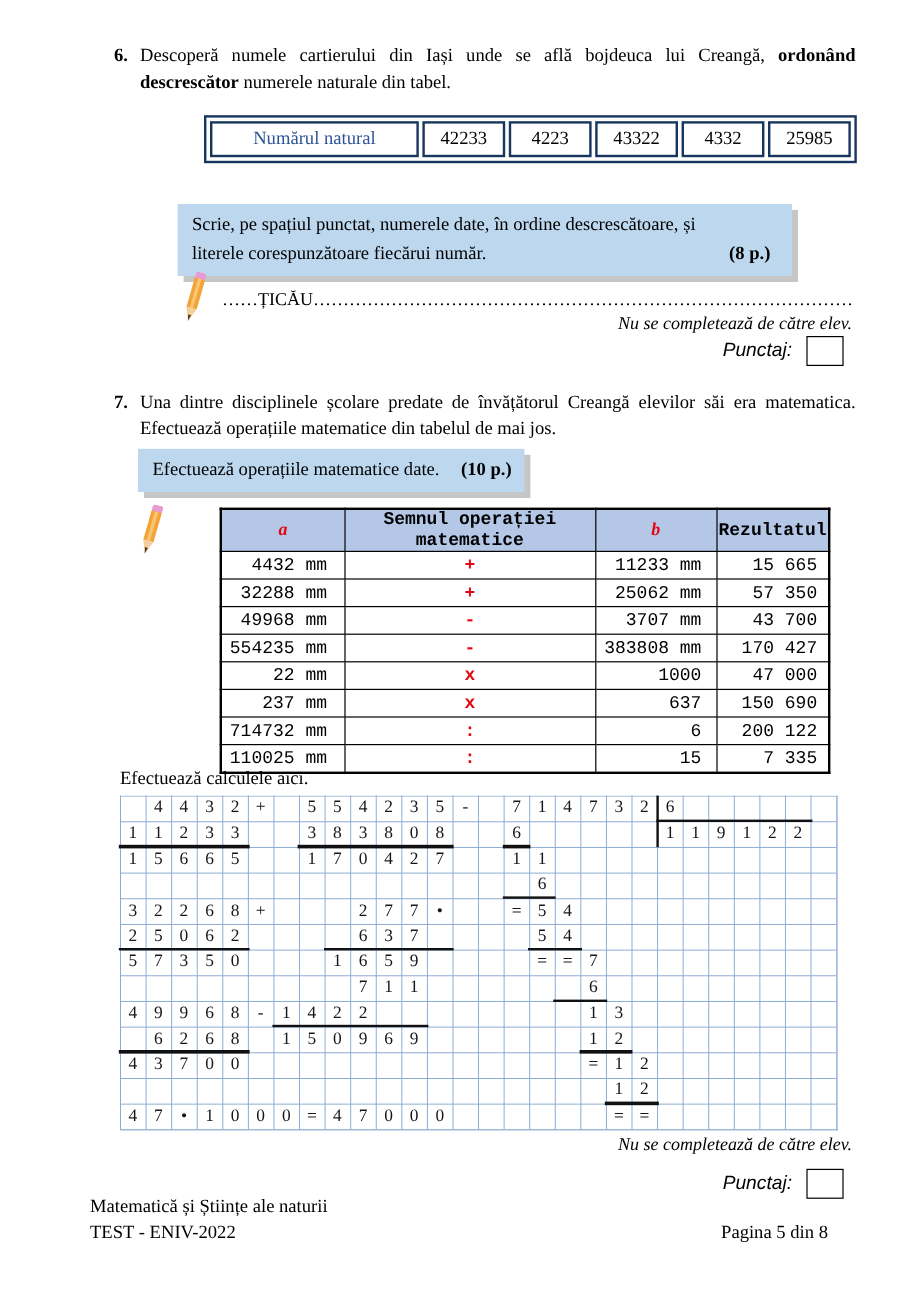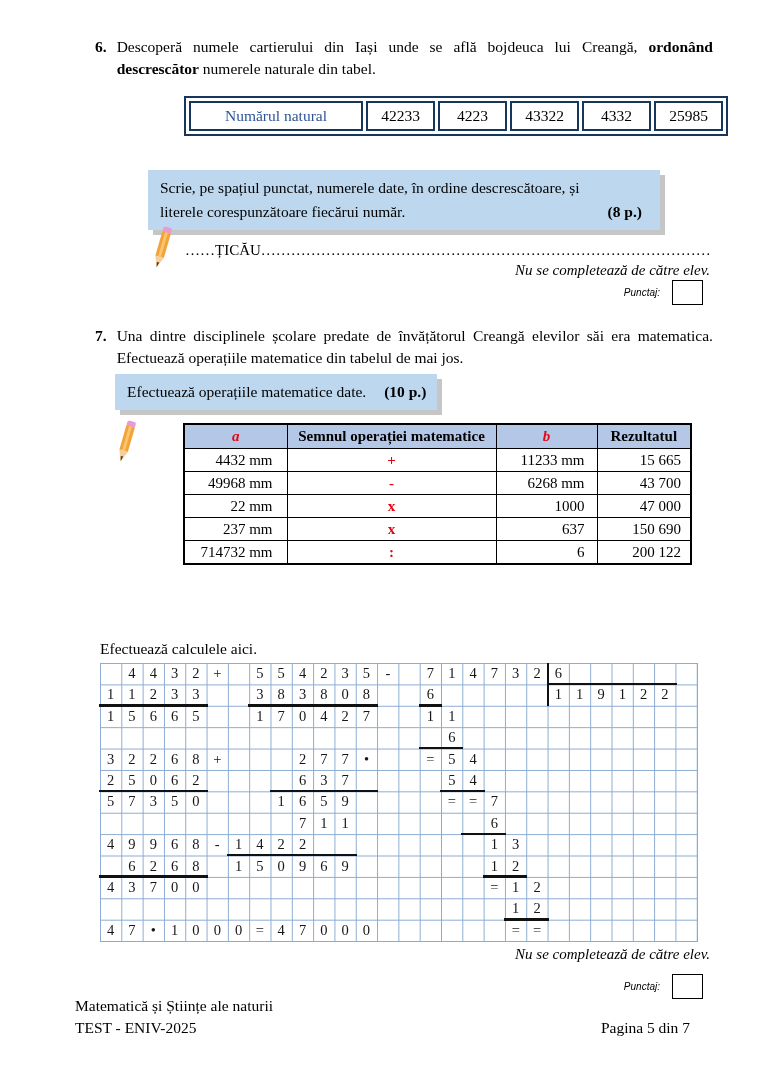--- a/index.html
+++ b/index.html
@@ -19,25 +19,25 @@
   
   .bluebox{background:#BDD7EE;box-shadow:5px 5px 0 0 #c6c6c6;font-size:15.5px;line-height:1.55;
            padding:6px 12px;box-sizing:border-box;}
   .pts{font-weight:bold;float:right;margin-right:6px;}
   .pts2{font-weight:bold;margin-left:14px;}
   
   .dotline{font-size:15px;white-space:nowrap;overflow:hidden;}
   
   .note{font-style:italic;font-size:15px;text-align:right;}
   .punctaj{display:flex;align-items:center;justify-content:flex-end;gap:12px;
-           font-family:"Liberation Sans",sans-serif;font-style:italic;font-size:10px;}
+           font-family:"Liberation Sans",sans-serif;font-style:italic;font-size:16px;}
   .pbox{width:29px;height:23px;border:1.3px solid #000;background:#fff;}
   
   .t2{border-collapse:collapse;border:2px solid #000;table-layout:fixed;}
-  .t2 td,.t2 th{border:1px solid #000;font-size:15px;height:22px;padding:0;}
+  .t2 td,.t2 th{border:1px solid #000;font-size:15px;height:22px;padding:0;font-family:Liberation Mono, monospace;}
   .t2 thead th{background:#B4C7E7;font-weight:bold;text-align:center;height:23px;}
   .t2 th.ab{color:#e30613;font-style:italic;font-family:"Liberation Serif",serif;}
   .t2 td.c0{text-align:right;padding-right:14px;}
   .t2 td.c1{text-align:center;color:#e30613;font-weight:bold;}
   .t2 td.c2{text-align:right;padding-right:12px;}
   .t2 td.c3{text-align:right;padding-right:9px;}
   
   .grid{background-image:linear-gradient(to right,#8aabd2 1px,transparent 1px),
                          linear-gradient(to bottom,#8aabd2 1px,transparent 1px);
         background-size:21.32px 21.4px;border-right:1px solid #8aabd2;border-bottom:1px solid #8aabd2;}
@@ -51,21 +51,21 @@
 </head>
 <body>
 
 <div class="page">
 
   <div class="abs q" style="left:95px;top:36px;width:618px;">
     <span class="qnum">6.</span>
     <p class="qtext"><span>Descoperă numele cartierului din Iași unde se află bojdeuca lui Creangă, </span><b>ordonând descrescător</b><span> numerele naturale din tabel.</span></p>
   </div>
 
-  <table class="abs t1" style="left:184px;top:96px;">
+  <table class="abs t1" style="left:170px;top:96px;">
     <tbody id="t1b">
         <tr>
           <td class="lab">Numărul natural</td>
           <td class="val">42233</td>
           <td class="val">4223</td>
           <td class="val">43322</td>
           <td class="val">4332</td>
           <td class="val">25985</td>
         </tr>
       </tbody>
@@ -126,42 +126,60 @@
         </tr>
       </thead>
     <tbody id="t2b">
         <tr>
           <td class="c0">4432 mm</td>
           <td class="c1">+</td>
           <td class="c2">11233 mm</td>
           <td class="c3">15 665</td>
         </tr>
         <tr>
+          <td class="c0">32288 mm</td>
+          <td class="c1">+</td>
+          <td class="c2">25062 mm</td>
+          <td class="c3">57 350</td>
+        </tr>
+        <tr>
           <td class="c0">49968 mm</td>
           <td class="c1">-</td>
-          <td class="c2">6268 mm</td>
+          <td class="c2">3707 mm</td>
           <td class="c3">43 700</td>
+        </tr>
+        <tr>
+          <td class="c0">554235 mm</td>
+          <td class="c1">-</td>
+          <td class="c2">383808 mm</td>
+          <td class="c3">170 427</td>
         </tr>
         <tr>
           <td class="c0">22 mm</td>
           <td class="c1">x</td>
           <td class="c2">1000</td>
           <td class="c3">47 000</td>
         </tr>
         <tr>
           <td class="c0">237 mm</td>
           <td class="c1">x</td>
           <td class="c2">637</td>
           <td class="c3">150 690</td>
         </tr>
         <tr>
           <td class="c0">714732 mm</td>
           <td class="c1">:</td>
           <td class="c2">6</td>
           <td class="c3">200 122</td>
+        </tr>
+        <tr>
+          <td class="c0">110025 mm</td>
+          <td class="c1">:</td>
+          <td class="c2">15</td>
+          <td class="c3">7 335</td>
         </tr>
       </tbody>
   </table>
 
   <div class="abs flabel" style="left:100px;top:640px;">Efectuează calculele aici.</div>
 
   <div class="abs grid" id="grid" style="left:100px;top:663px;width:597px;height:278.2px;">
       <span class="gc" style="left: 21.32px; top: 0px;">4</span>
       <span class="gc" style="left: 42.64px; top: 0px;">4</span>
       <span class="gc" style="left: 63.96px; top: 0px;">3</span>
@@ -317,16 +335,16 @@
       <div class="gvl" style="left: 446.52px; top: 0px; height: 42.8px;"></div>
     </div>
 
   <div class="abs note" style="left:400px;top:946px;width:310px;">Nu se completează de către elev.</div>
   <div class="abs punctaj" style="left:450px;top:974px;width:253px;">
     <span>Punctaj:</span>
     <span class="pbox"></span>
   </div>
 
   <div class="abs flabel" style="left:75px;top:997px;">Matematică și Științe ale naturii</div>
-  <div class="abs flabel" style="left:75px;top:1019px;">TEST - ENIV-2025</div>
-  <div class="abs flabel" style="left:490px;top:1019px;width:200px;text-align:right;">Pagina 5 din 7</div>
+  <div class="abs flabel" style="left:75px;top:1019px;">TEST - ENIV-2022</div>
+  <div class="abs flabel" style="left:490px;top:1019px;width:200px;text-align:right;">Pagina 5 din 8</div>
 
 </div>
 
 </body></html>

